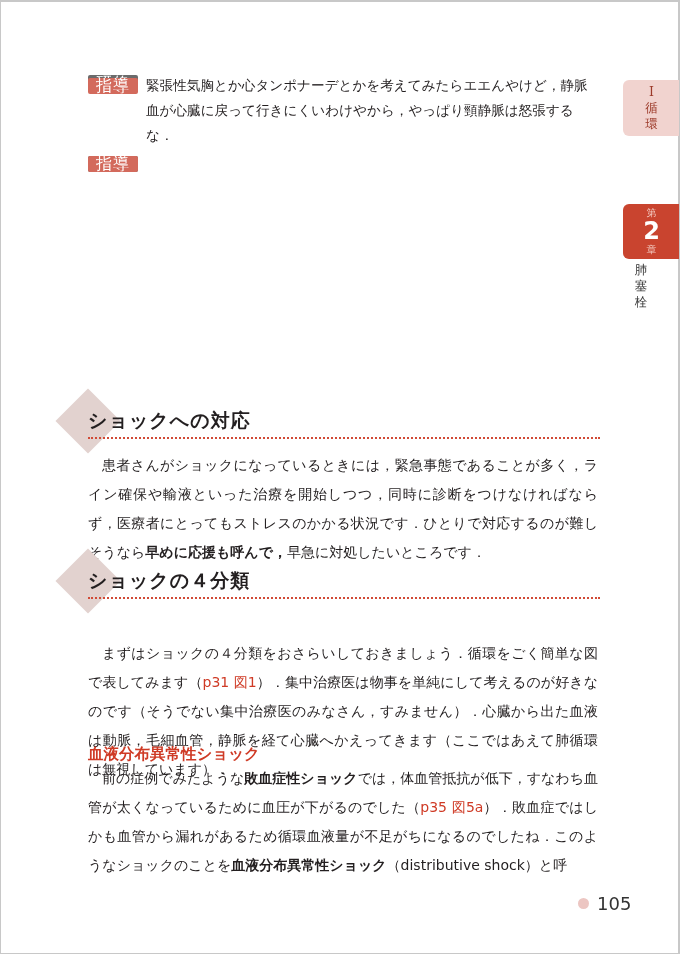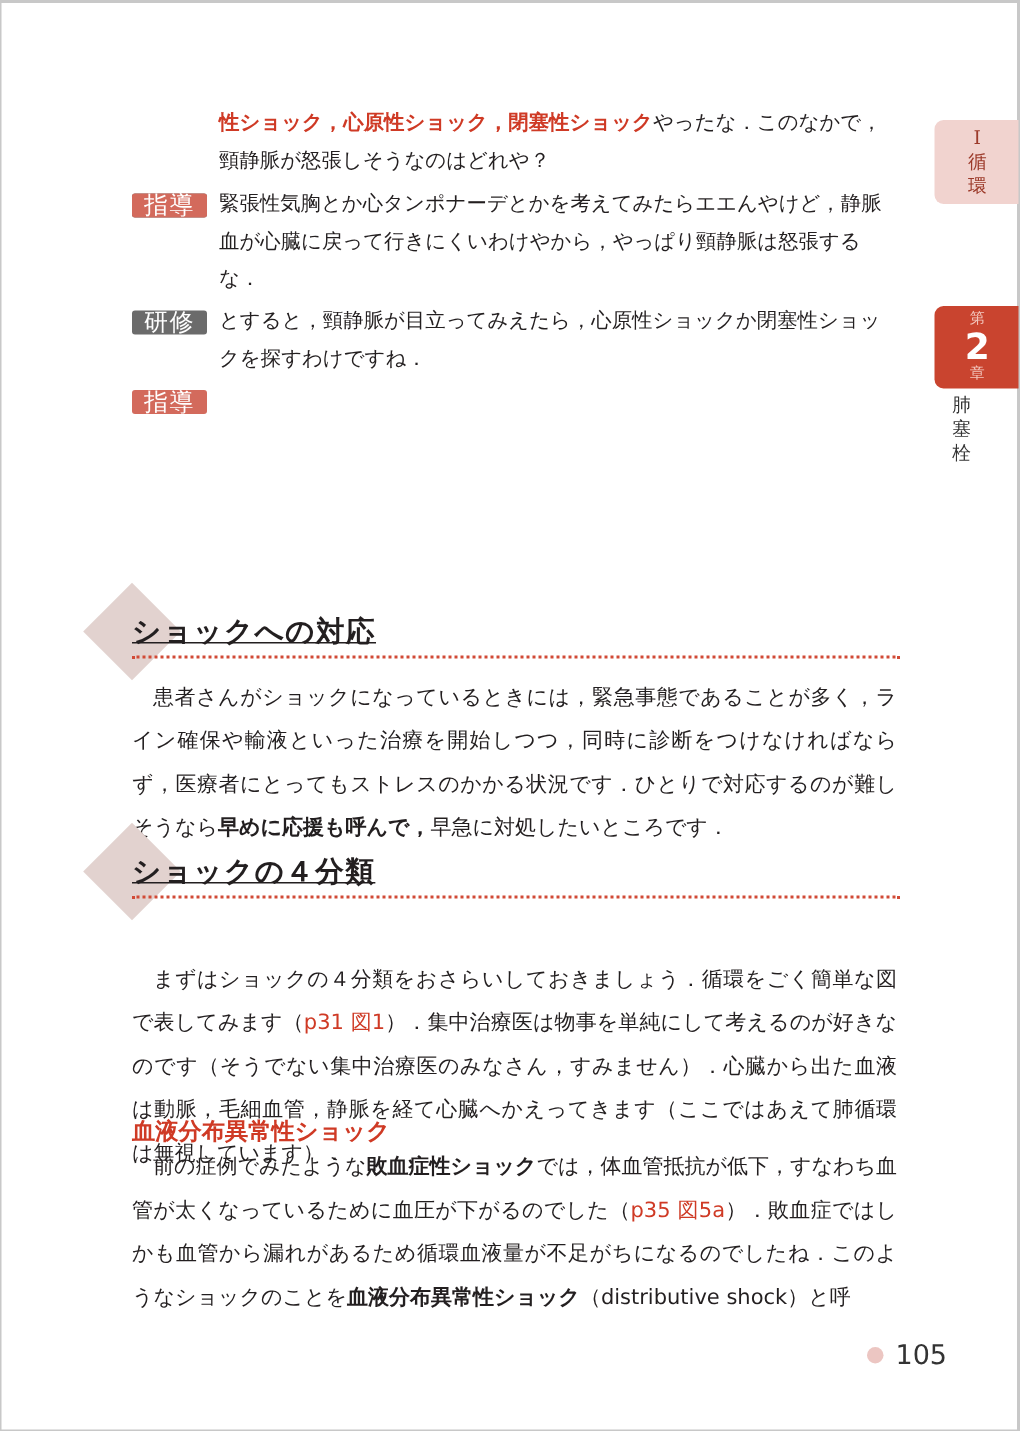--- a/index.html
+++ b/index.html
@@ -22,21 +22,21 @@
   .red { color:#cf3a25; }
   .bold { font-weight:bold; }
 
   
   .section { position:absolute; left:55px; width:545px; }
   .diamond {
     position:absolute; left:10px; width:46px; height:46px;
     background:#e2d2cf; transform:rotate(45deg);
   }
   .section h2 {
-    position:absolute; left:33px; margin:0; font-size:19px; font-weight:bold; color:#231f20; letter-spacing:1px;text-decoration:underline;
+    position:absolute; left:33px; margin:0; font-size:19px; font-weight:bold; color:#231f20; letter-spacing:1px;
   }
   .dotted { position:absolute; left:33px; right:0; border-top:2px dotted #d14a36; }
 
   .body-text {
     position:absolute; left:88px; width:510px; font-family:"DejaVu Serif", "Liberation Serif", serif;
     font-size:14px; line-height:29px; color:#231f20; text-align:justify;
   }
   .body-text p { margin:0; text-indent:1em; }
   .body-text .sans { font-family:"DejaVu Sans", "Liberation Sans", sans-serif; }
 
@@ -77,33 +77,29 @@
   <div class="num">2</div>
   <div class="small">章</div>
 </div>
 <div class="tab-title">
   <div>肺</div>
   <div>塞</div>
   <div>栓</div>
 </div>
 
 <div class="dialogue">
-  <div class="turn" style="margin-bottom:4px;">
-    <span class="red bold">性ショック，心原性ショック，閉塞性ショック</span><span>やったな．このなかで，頸静脈が怒張しそうなのはどれや？</span>
-  </div>
   <div class="turn">
     <span class="badge resident">研修医</span>
   </div>
   <div class="turn">
     <span class="badge mentor">指導医</span>
     <span>緊張性気胸とか心タンポナーデとかを考えてみたらエエんやけど，静脈血が心臓に戻って行きにくいわけやから，やっぱり頸静脈は怒張するな．</span>
   </div>
   <div class="turn">
     <span class="badge resident">研修医</span>
-    <span>とすると，頸静脈が目立ってみえたら，心原性ショックか閉塞性ショックを探すわけですね．</span>
   </div>
   <div class="turn">
     <span class="badge mentor">指導医</span>
   </div>
 </div>
 
 <div class="section" style="top:395px;">
   <div class="diamond" style="top:3px;"></div>
   <h2 style="top:13px;">ショックへの対応</h2>
   <div class="dotted" style="top:42px;"></div>

